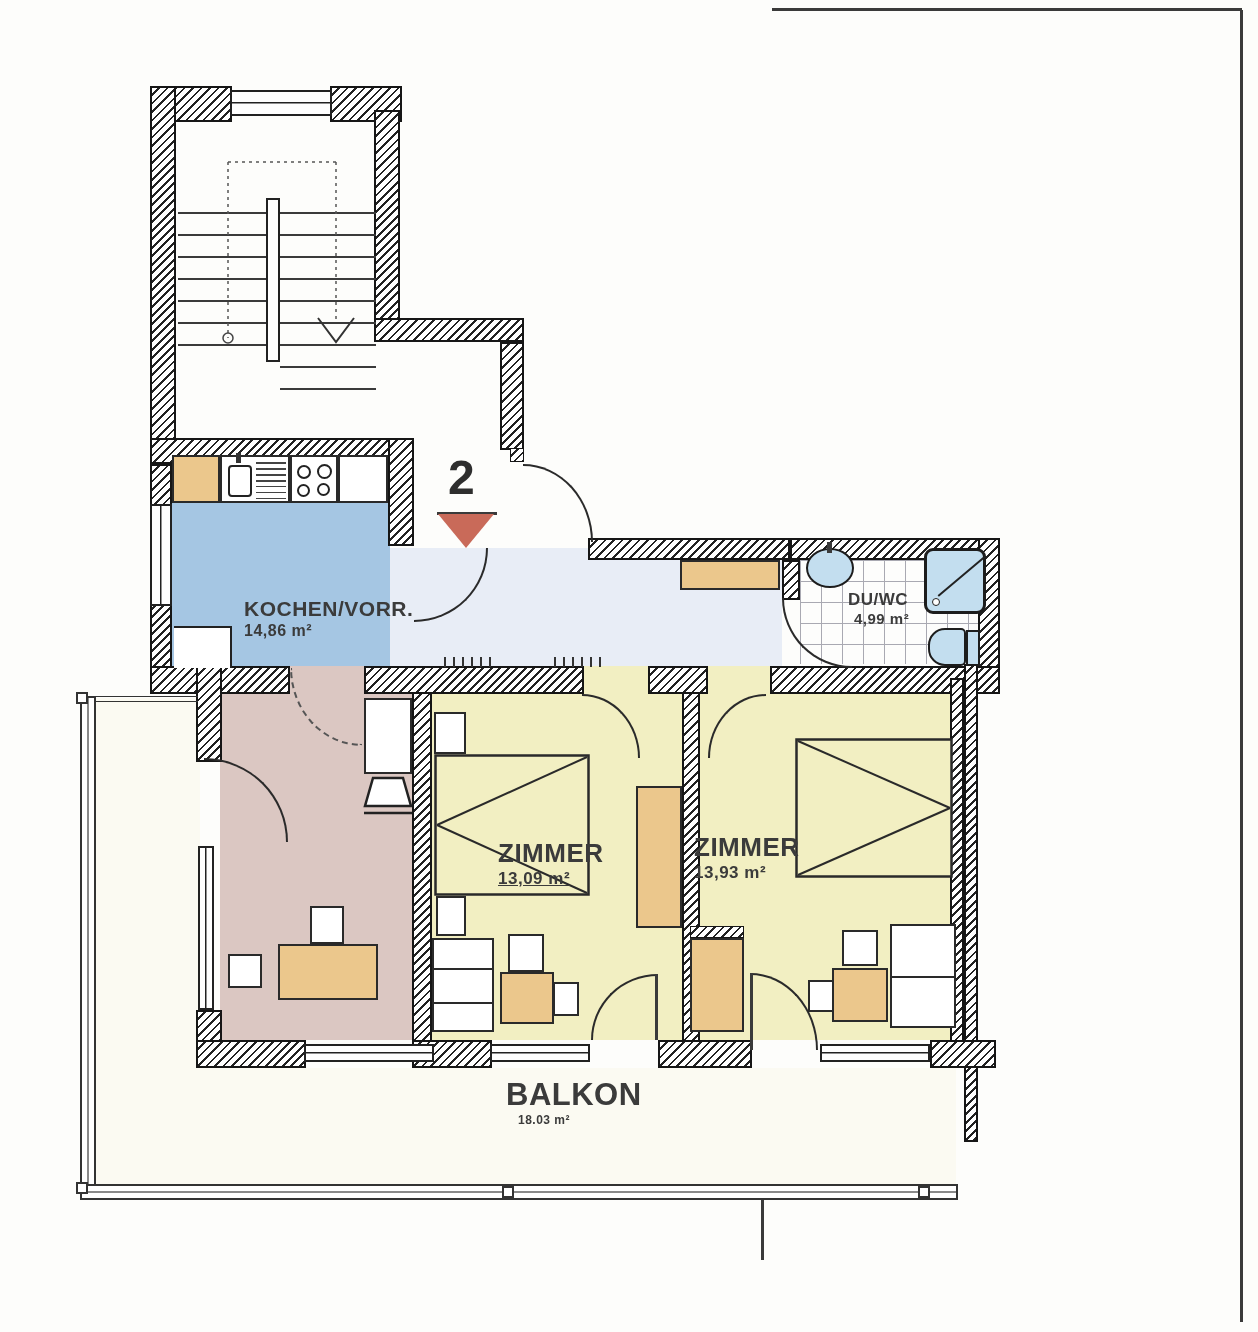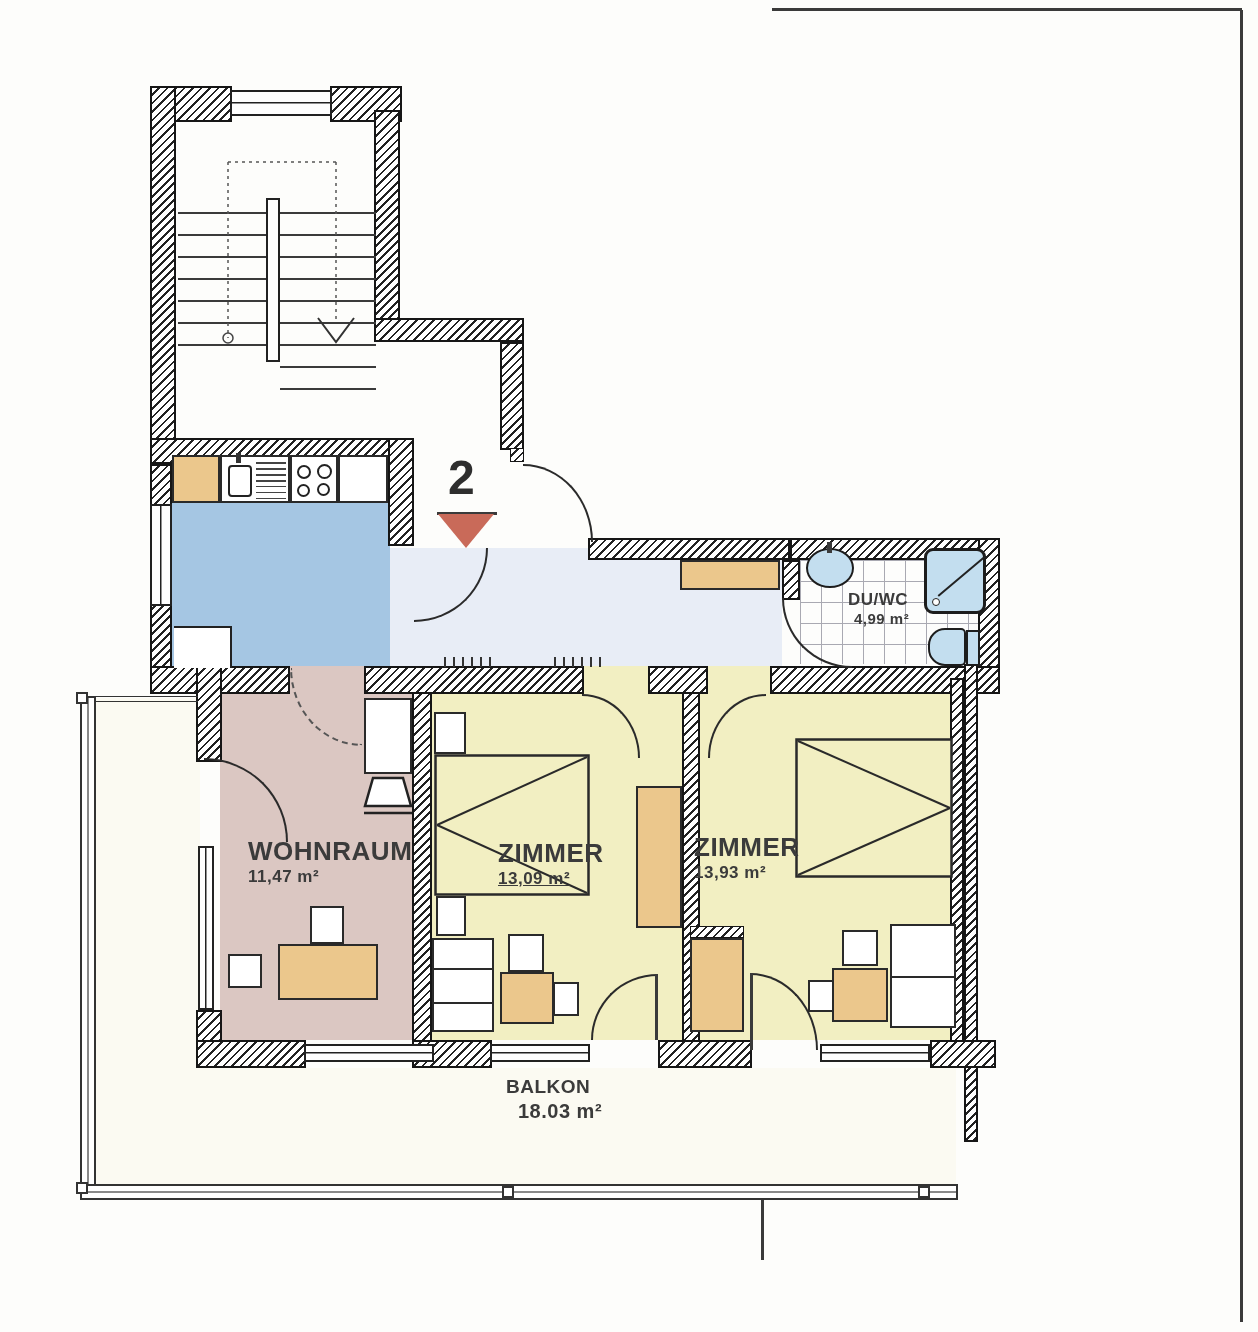--- a/index.html
+++ b/index.html
@@ -206,34 +206,34 @@
   <div class="thin" style="left:750px;top:973px;width:3px;height:77px;"></div>
 
   <div class="abs" style="left:96px;top:696px;width:102px;height:6px;border-top:1.5px solid #333;border-bottom:1.5px solid #333;"></div>
   <div class="rail-v" style="left:80px;top:696px;width:16px;height:496px;"></div>
   <div class="rail-h" style="left:80px;top:1184px;width:878px;height:16px;"></div>
   <div class="post" style="left:76px;top:692px;width:12px;height:12px;"></div>
   <div class="post" style="left:76px;top:1182px;width:12px;height:12px;"></div>
   <div class="post" style="left:502px;top:1186px;width:12px;height:12px;"></div>
   <div class="post" style="left:918px;top:1186px;width:12px;height:12px;"></div>
 
+  <div class="lbl" style="left:244px;top:596px;">
+    <div style="font-size:21px;">KOCHEN/VORR.</div>
+    <div style="font-size:16px;">14,86 m²</div>
+  </div>
   <div class="lbl" style="left:848px;top:590px;">
     <div style="font-size:17px;">DU/WC</div>
     <div style="font-size:15px;padding-left:6px;">4,99 m²</div>
   </div>
-  <div class="lbl" style="left:248px;top:836px;">
-    <div style="font-size:26px;">WOHNRAUM</div>
-    <div style="font-size:17px;">11,47 m²</div>
-  </div>
   <div class="lbl" style="left:498px;top:838px;">
     <div style="font-size:26px;">ZIMMER</div>
     <div style="font-size:17px;text-decoration:underline;">13,09 m²</div>
   </div>
   <div class="lbl" style="left:694px;top:832px;">
     <div style="font-size:26px;">ZIMMER</div>
     <div style="font-size:17px;">13,93 m²</div>
   </div>
   <div class="lbl" style="left:506px;top:1076px;text-align:left;">
-    <div style="font-size:19px;">BALKON</div>
-    <div style="font-size:20px;padding-left:12px;">18.03 m²</div>
+    <div style="font-size:31px;">BALKON</div>
+    <div style="font-size:12px;padding-left:12px;">18.03 m²</div>
   </div>
 
 </div>
 
 </body></html>

